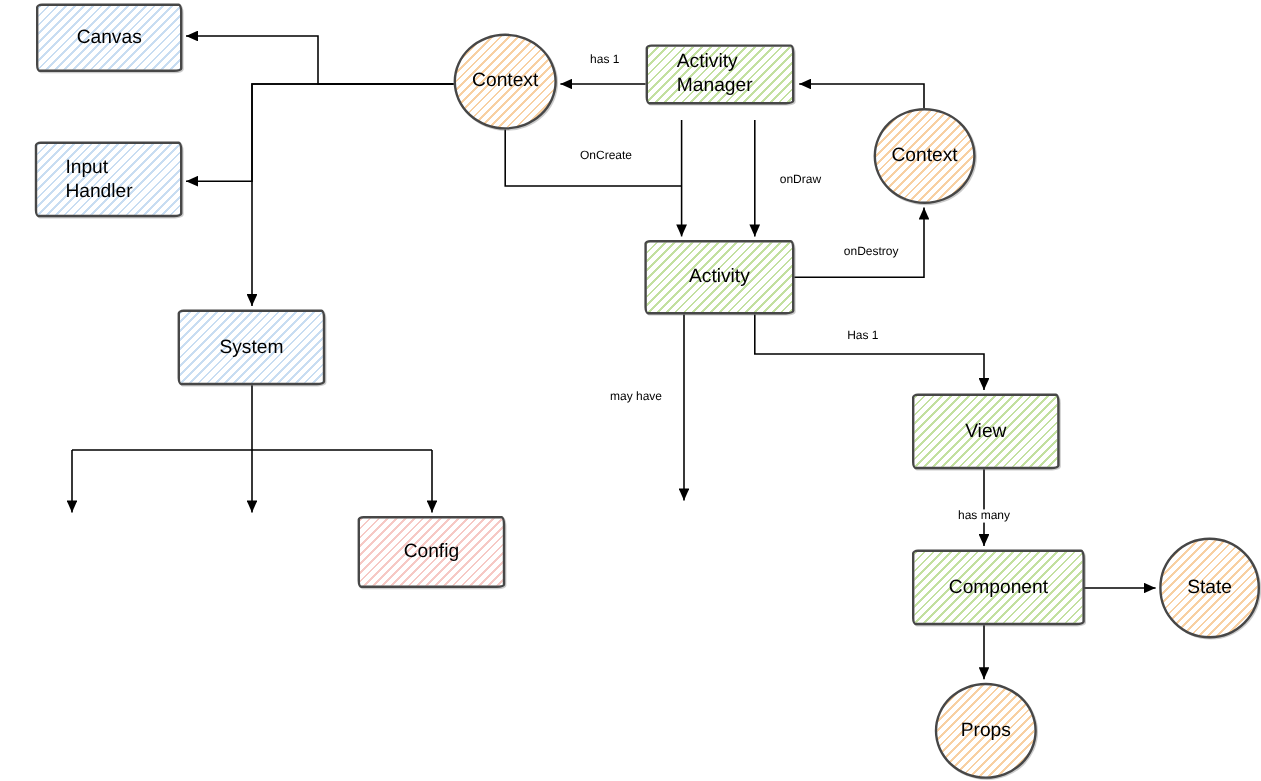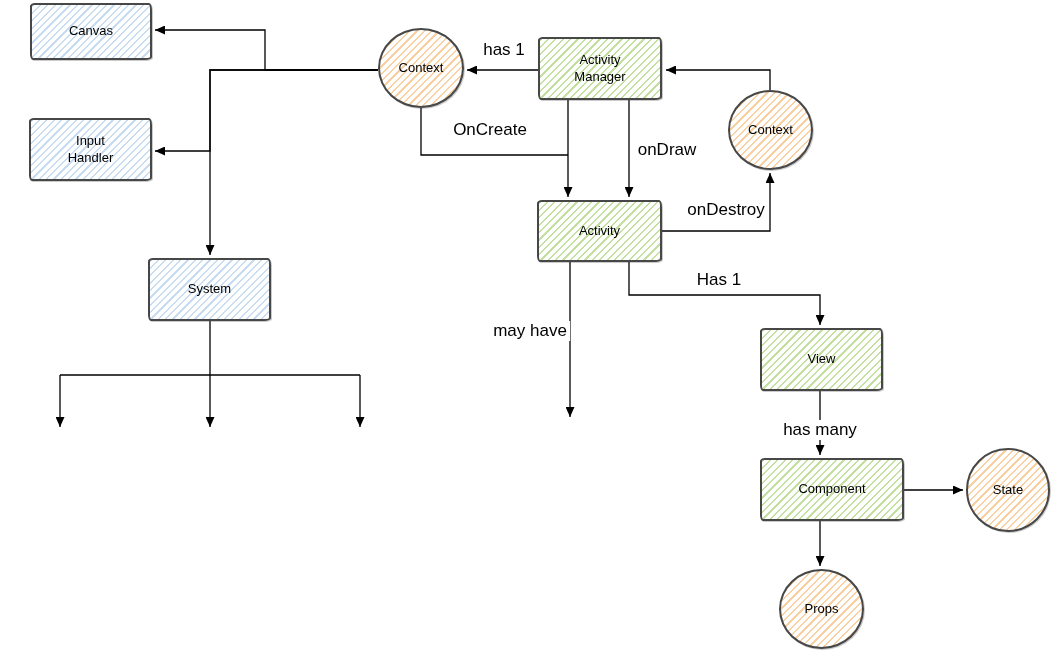--- a/index.html
+++ b/index.html
@@ -24,22 +24,22 @@
     stroke: var(--line, #000000);
     stroke-width: 1.3;
   }
   .node {
     position: absolute;
     z-index: 2;
     box-sizing: border-box;
     display: flex;
     align-items: center;
     justify-content: center;
-    text-align: center;
-    font-size: 13px;
+    text-align: left;
+    font-size: 16px;
     line-height: 1.25;
     background-color: #ffffff;
     border: 2px solid var(--border, #474747);
   }
   .node.rect {
     
     border-radius: 5px 3px 7px 3px / 3px 7px 3px 6px;
     box-shadow: 1px 1px 0 rgba(70,70,70,0.28);
   }
   .node.circle {
@@ -51,21 +51,21 @@
   .hatch-red    { background-image: repeating-linear-gradient(135deg, var(--red-hatch,    #f6c9c5) 0 1.6px, transparent 1.6px 5.2px); }
   .hatch-orange { background-image: repeating-linear-gradient(135deg, var(--orange-hatch, #f8d0a2) 0 1.6px, transparent 1.6px 5.2px); }
   .node .lbl { display: inline-block; padding: 0 2px; }
   .node .lbl.wrap-narrow { max-width: 72px; }
   .edge-label {
     position: absolute;
     z-index: 3;
     transform: translate(-50%, -50%);
     background: #ffffff;
     padding: 0 3px;
-    font-size: 17px;
+    font-size: 10px;
     white-space: nowrap;
   }
 </style>
 </head>
 <body>
 
 <div class="stage">
 
   <svg class="edges" width="1051" height="651">
     <defs>
@@ -97,22 +97,25 @@
   <div class="node rect hatch-blue" style="left:30px;top:3px;width:122px;height:57px">
     <span class="lbl">Canvas</span>
   </div>
   <div class="node rect hatch-blue" style="left:29px;top:118px;width:123px;height:63px">
     <span class="lbl wrap-narrow">Input Handler</span>
   </div>
   <div class="node rect hatch-blue" style="left:148px;top:258px;width:123px;height:63px">
     <span class="lbl">System</span>
   </div>
 
+  <div class="node rect hatch-red" style="left:298px;top:430px;width:123px;height:60px">
+    <span class="lbl">Config</span>
+  </div>
 
-  <div class="node rect hatch-green" style="left:538px;top:37px;width:124px;height:63px">
+  <div class="node rect hatch-green" style="left:538px;top:37px;width:124px;height:50px">
     <span class="lbl wrap-narrow">Activity Manager</span>
   </div>
   <div class="node rect hatch-green" style="left:760px;top:328px;width:123px;height:63px">
     <span class="lbl">View</span>
   </div>
   <div class="node rect hatch-green" style="left:537px;top:200px;width:125px;height:62px">
     <span class="lbl">Activity</span>
   </div>
   <div class="node rect hatch-green" style="left:760px;top:458px;width:144px;height:63px">
     <span class="lbl">Component</span>
@@ -125,20 +128,20 @@
     <span class="lbl">Context</span>
   </div>
   <div class="node circle hatch-orange" style="left:966px;top:448px;width:84px;height:84px">
     <span class="lbl">State</span>
   </div>
   <div class="node circle hatch-orange" style="left:779px;top:569px;width:85px;height:80px">
     <span class="lbl">Props</span>
   </div>
 
   <div class="edge-label" style="left:504px;top:50px">has 1</div>
-  <div class="edge-label" style="left:490px;top:130px">OnCreate</div>
+  <div class="edge-label" style="left:505px;top:130px">OnCreate</div>
   <div class="edge-label" style="left:667px;top:150px">onDraw</div>
   <div class="edge-label" style="left:726px;top:210px">onDestroy</div>
   <div class="edge-label" style="left:719px;top:280px">Has 1</div>
   <div class="edge-label" style="left:530px;top:331px">may have</div>
   <div class="edge-label" style="left:820px;top:430px">has many</div>
 
 </div>
 
 </body></html>

